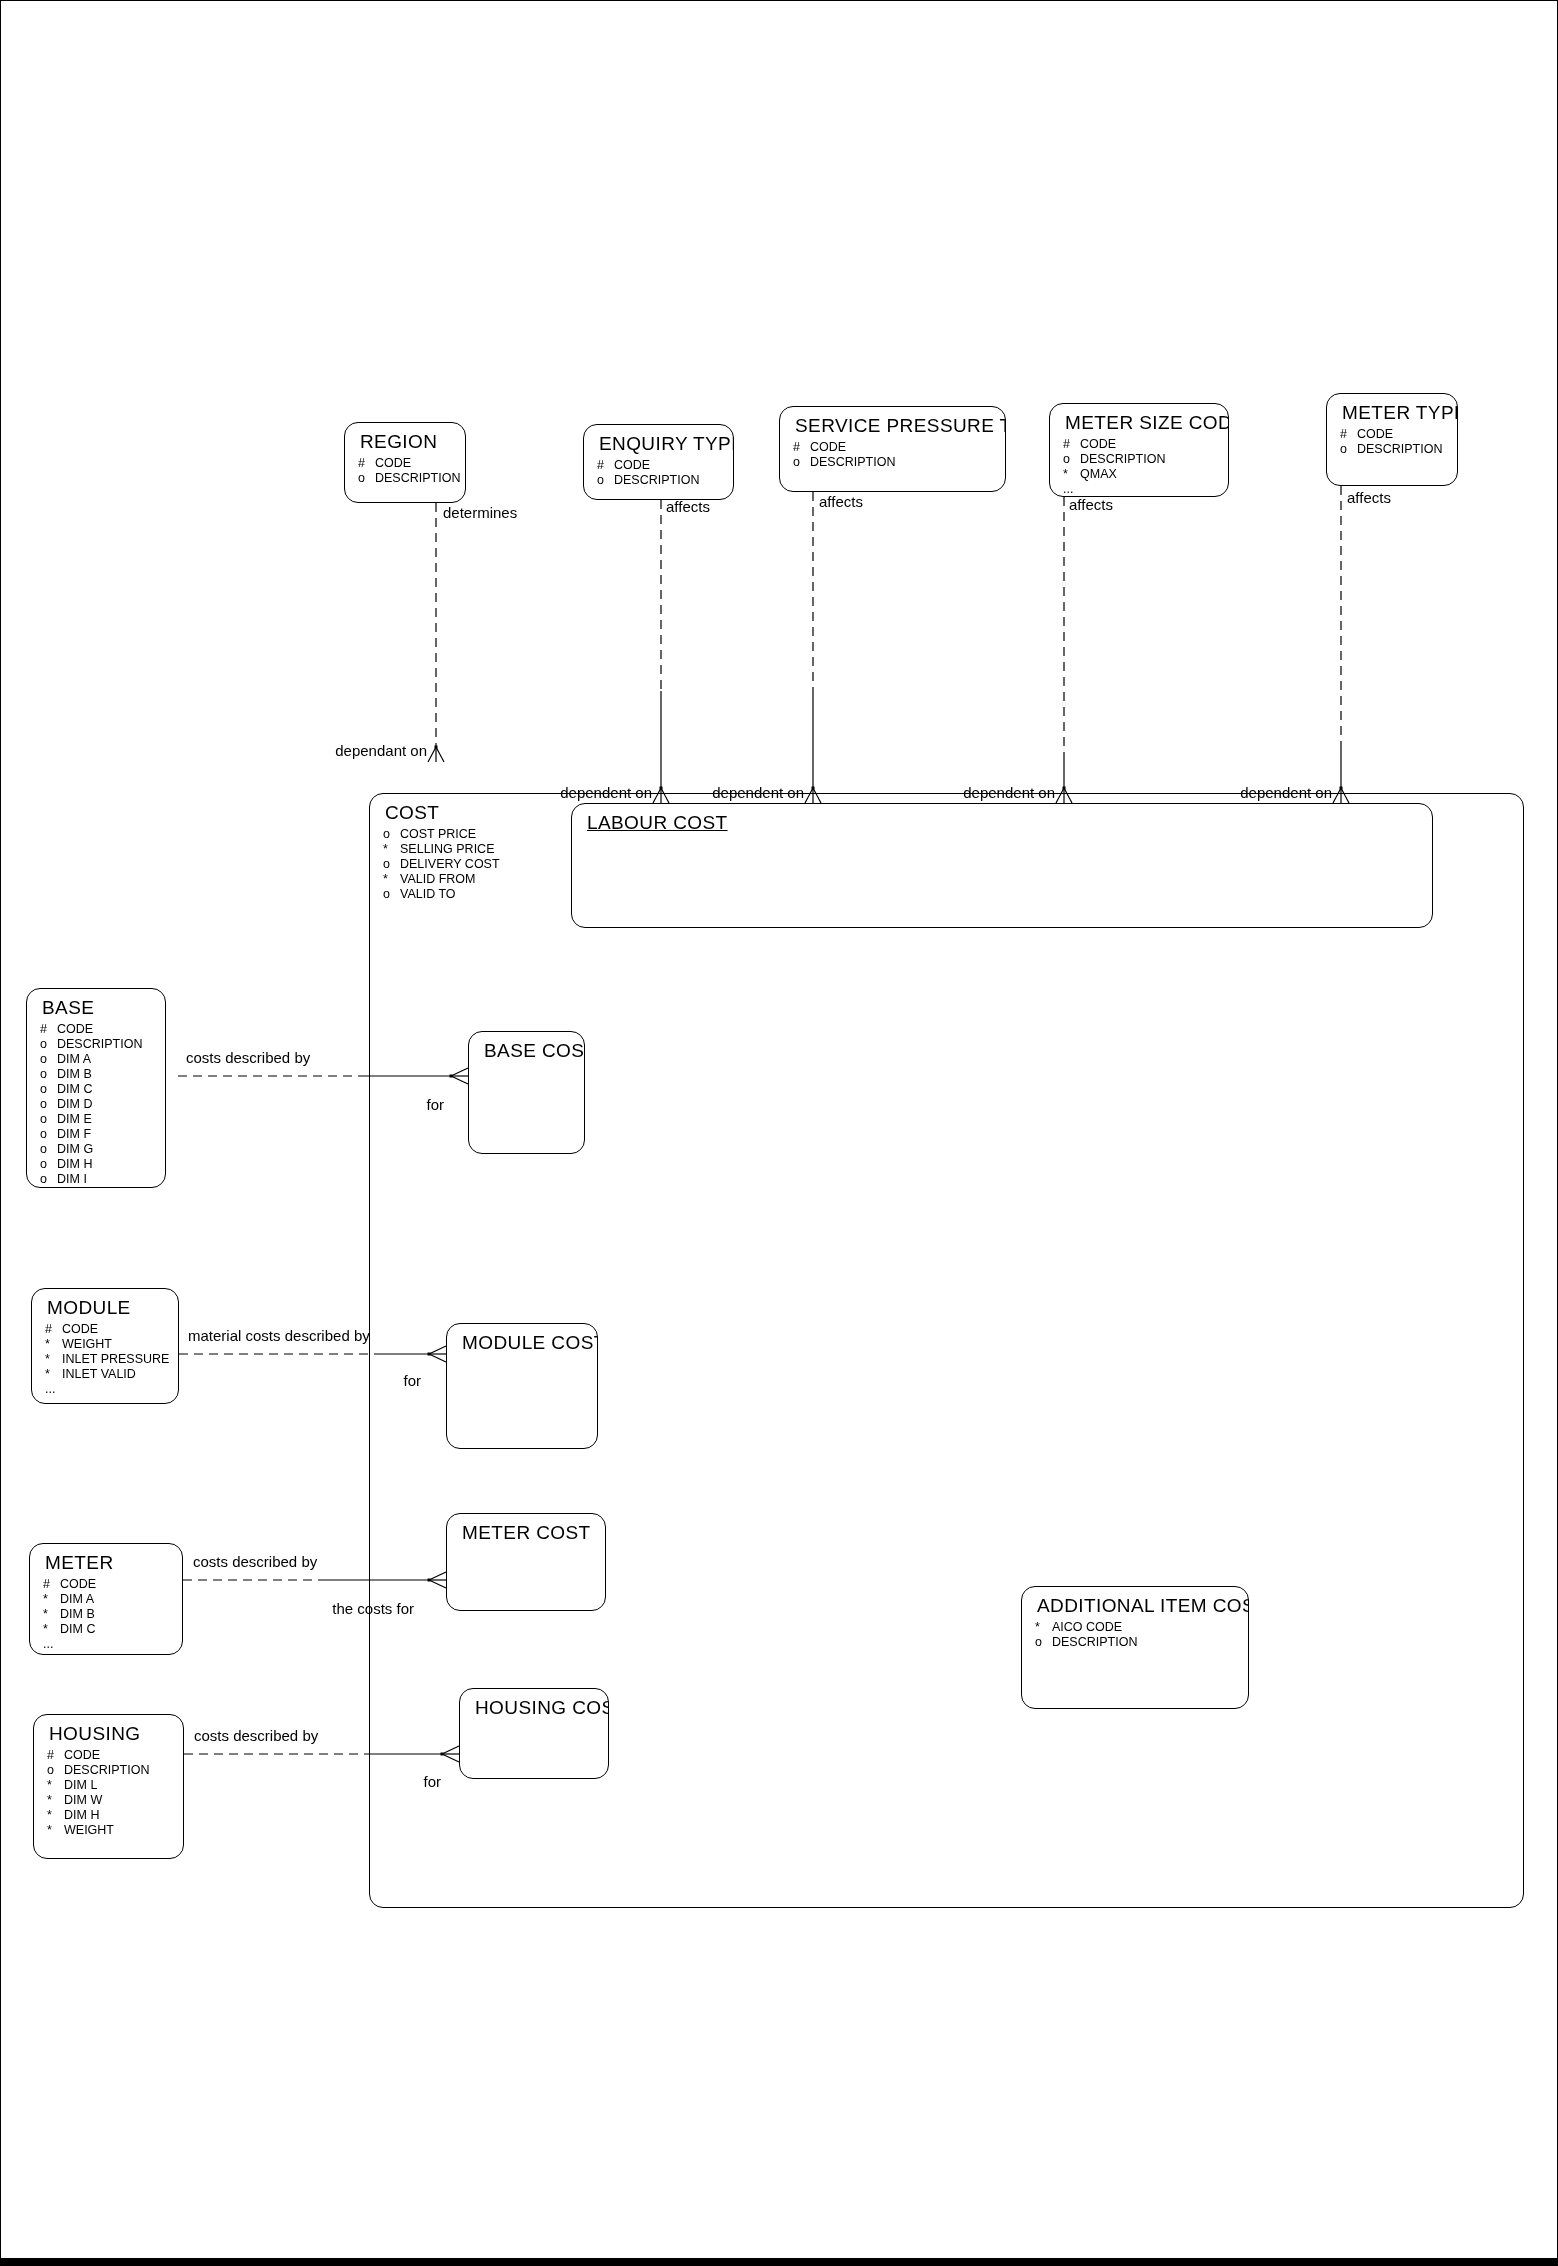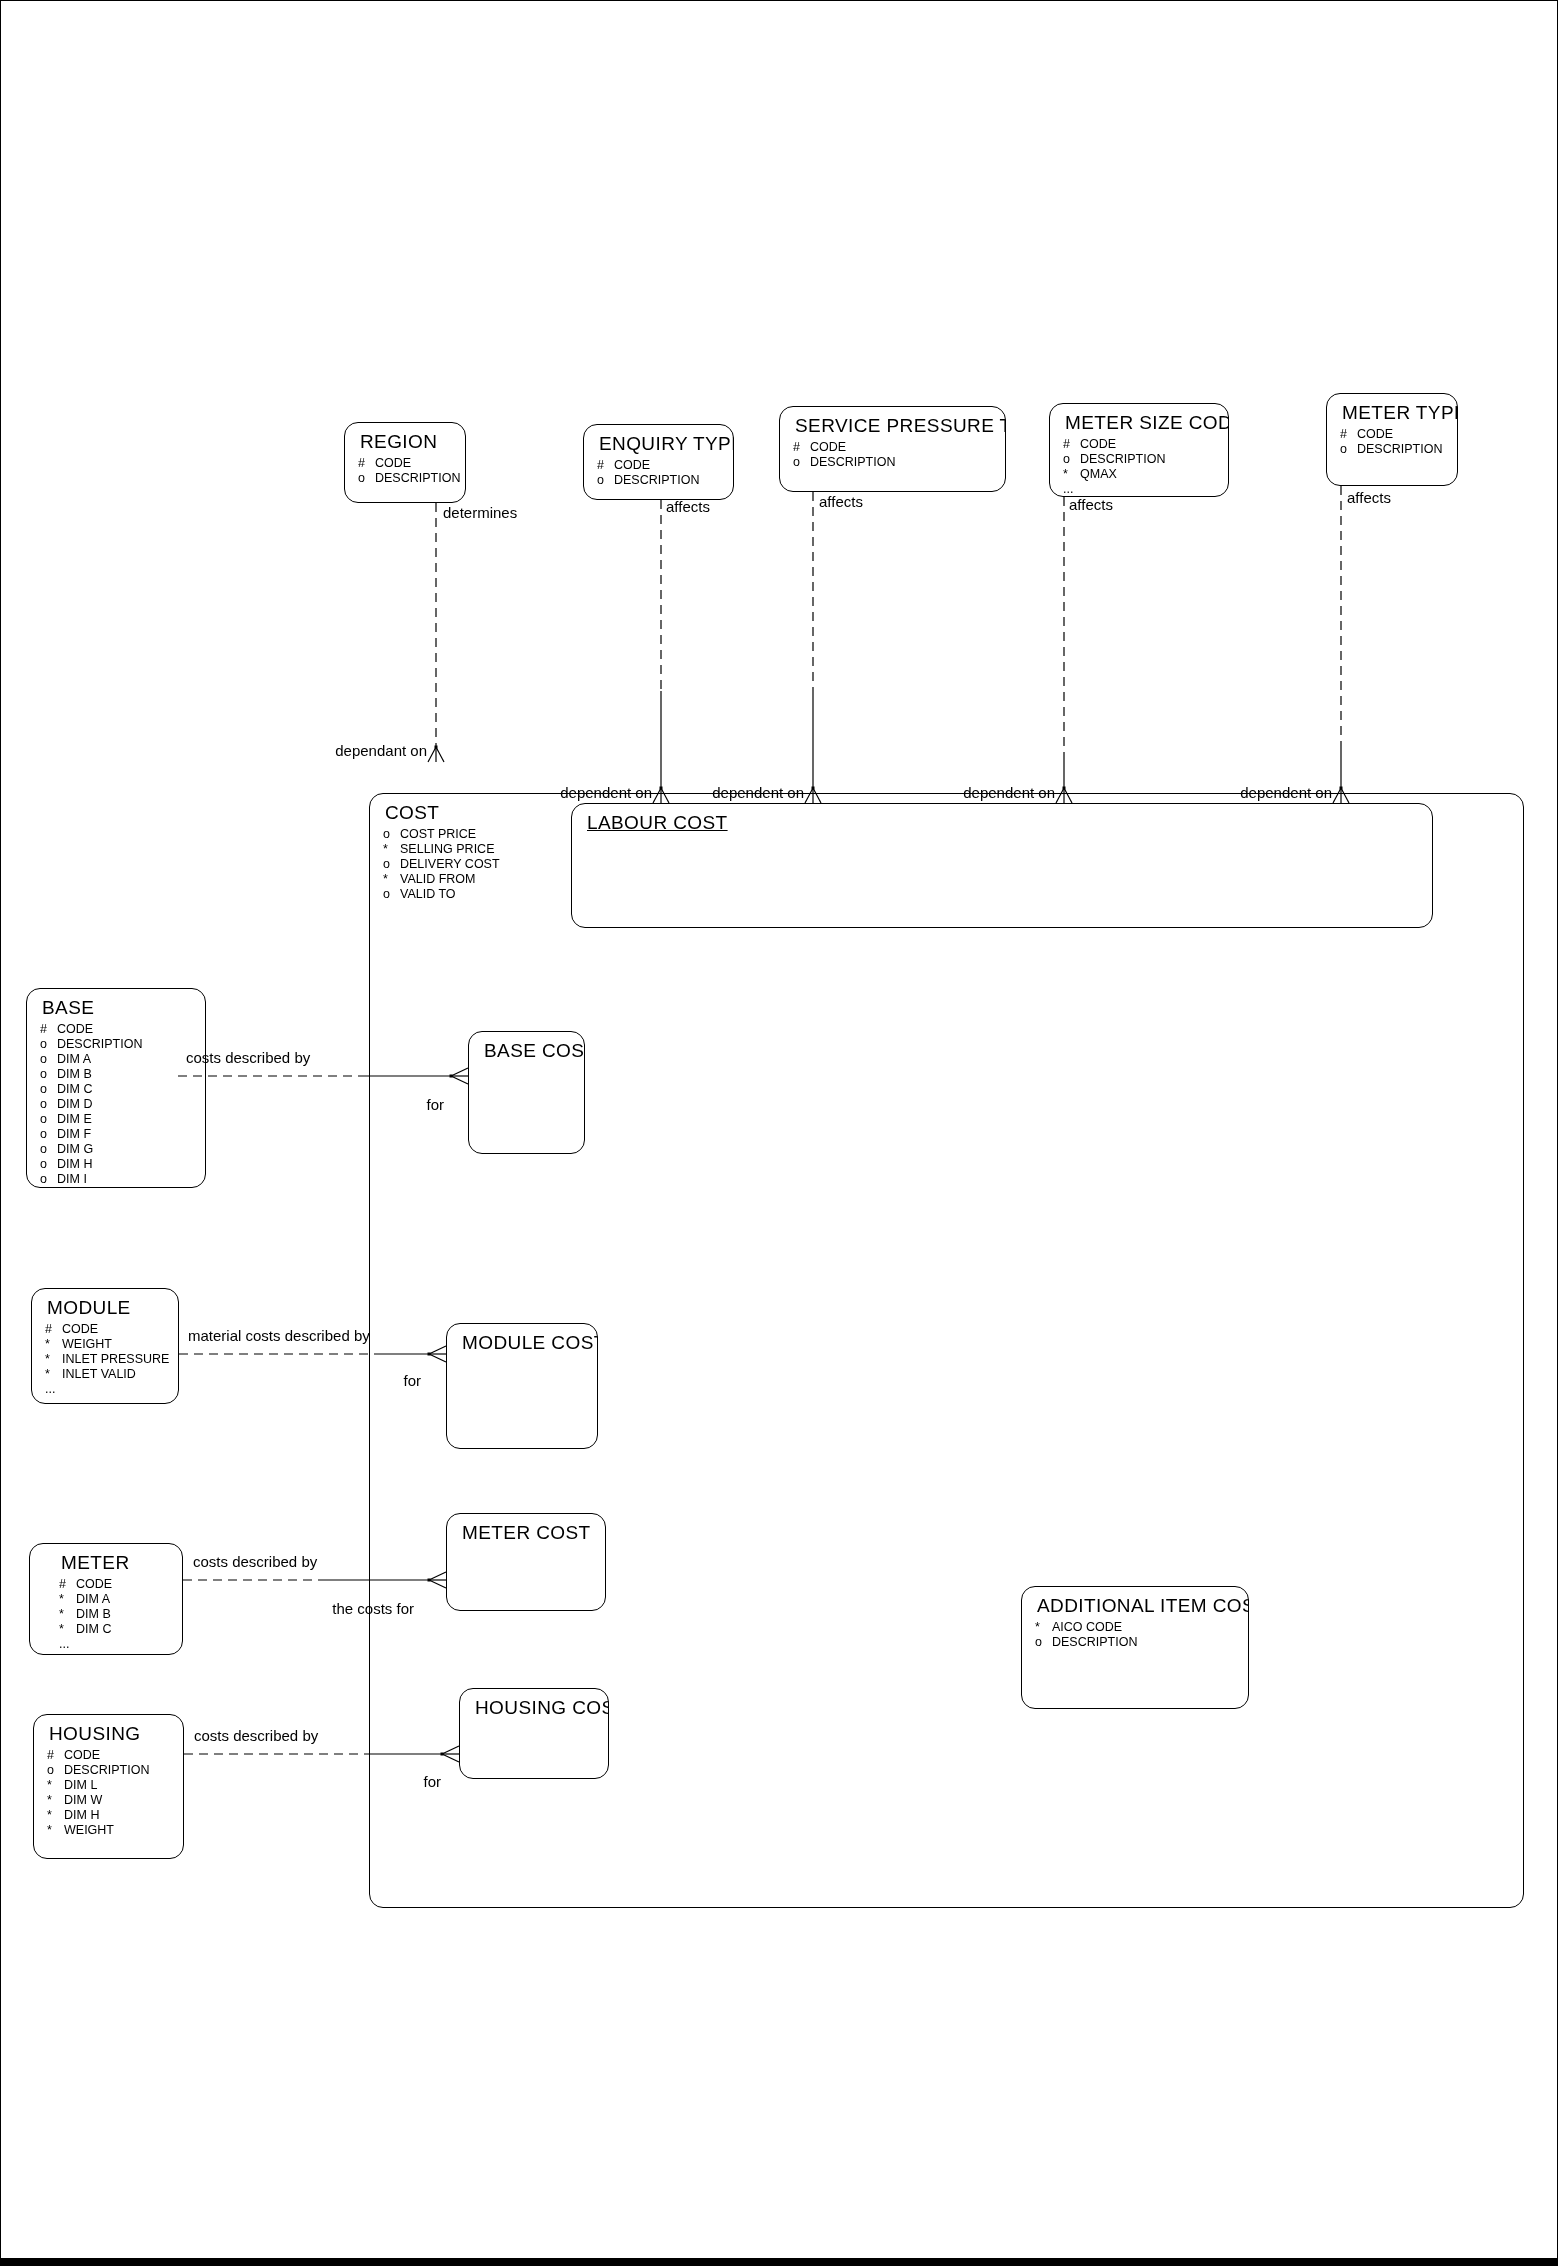--- a/index.html
+++ b/index.html
@@ -154,21 +154,21 @@
         <div class="arow">
           <span class="am">#</span>
           <span>CODE</span>
         </div>
         <div class="arow">
           <span class="am">o</span>
           <span>DESCRIPTION</span>
         </div>
       </div>
     </div>
-    <div class="entity" style="left: 25px; top: 987px; width: 180px; height: 200px;">
+    <div class="entity" style="left: 25px; top: 987px; width: 140px; height: 200px;">
       <div class="etitle">BASE</div>
       <div class="eattrs">
         <div class="arow">
           <span class="am">#</span>
           <span>CODE</span>
         </div>
         <div class="arow">
           <span class="am">o</span>
           <span>DESCRIPTION</span>
         </div>
@@ -234,21 +234,21 @@
         </div>
         <div class="arow">
           <span class="am">...</span>
           <span></span>
         </div>
       </div>
     </div>
     <div class="entity" style="left: 445px; top: 1322px; width: 152px; height: 126px;">
       <div class="etitle">MODULE COST</div>
     </div>
-    <div class="entity" style="left: 28px; top: 1542px; width: 154px; height: 112px; padding-left: 16px;">
+    <div class="entity" style="left: 28px; top: 1542px; width: 154px; height: 112px;">
       <div class="etitle">METER</div>
       <div class="eattrs">
         <div class="arow">
           <span class="am">#</span>
           <span>CODE</span>
         </div>
         <div class="arow">
           <span class="am">*</span>
           <span>DIM A</span>
         </div>

